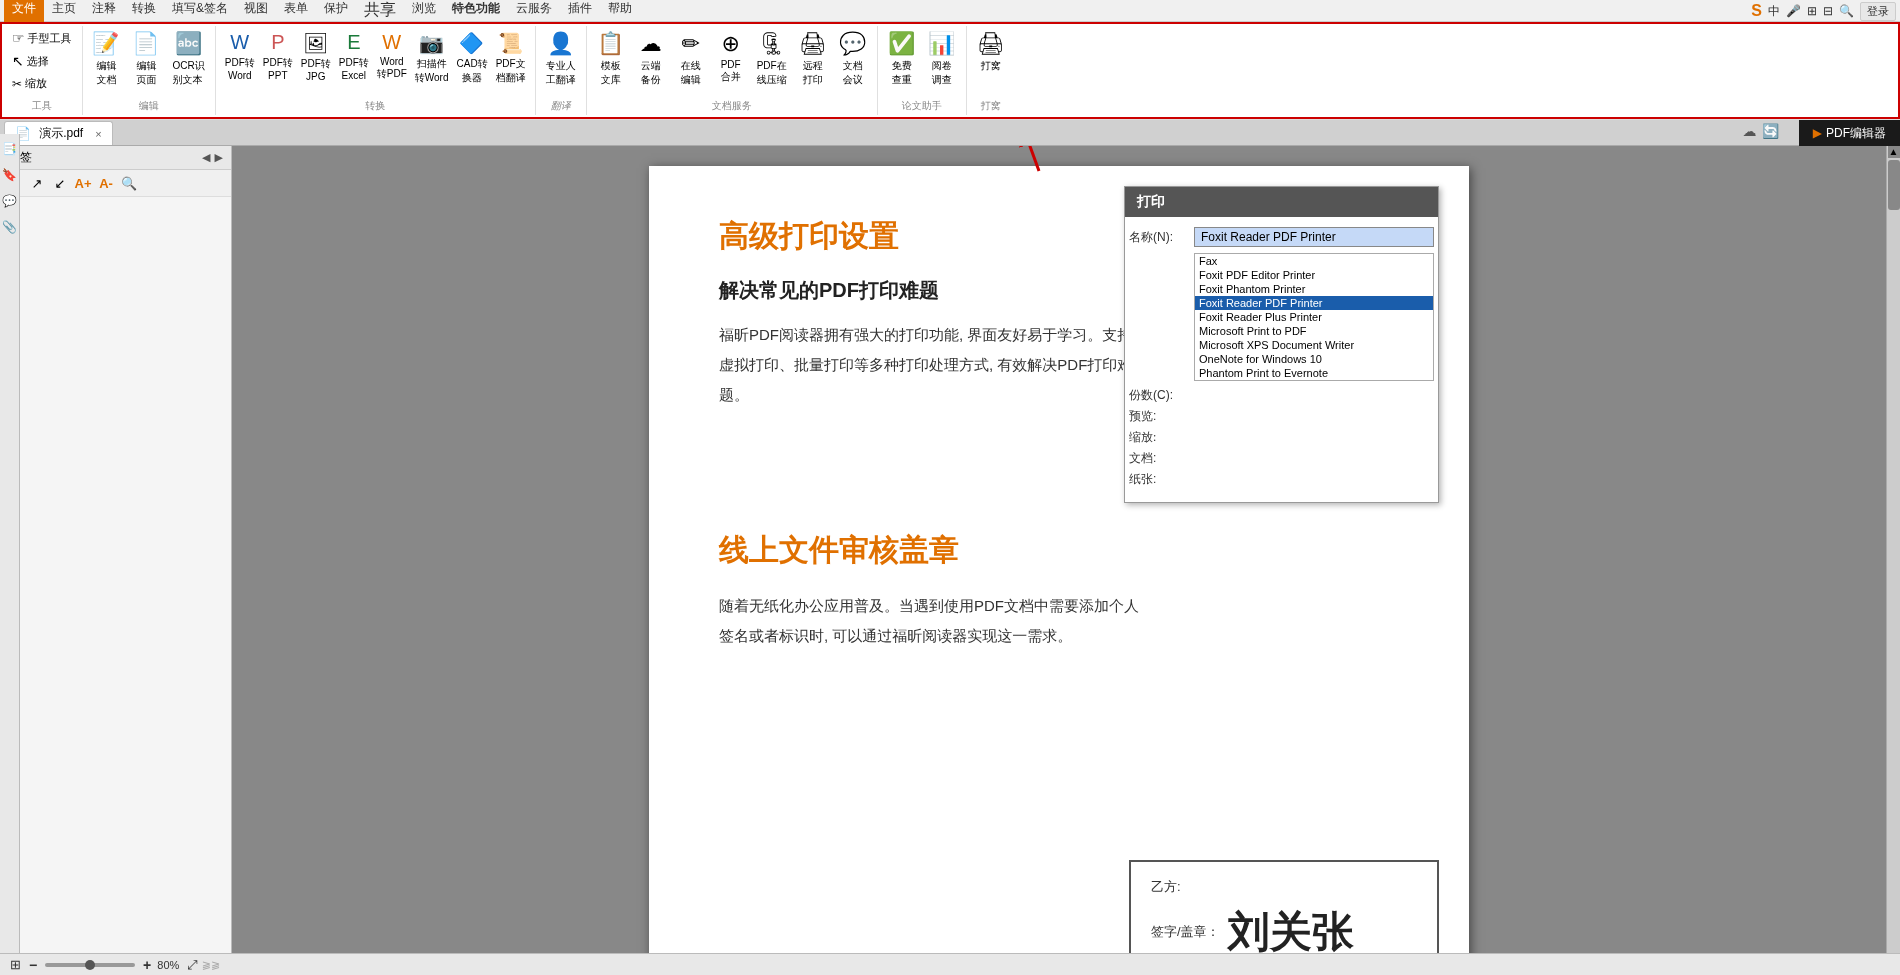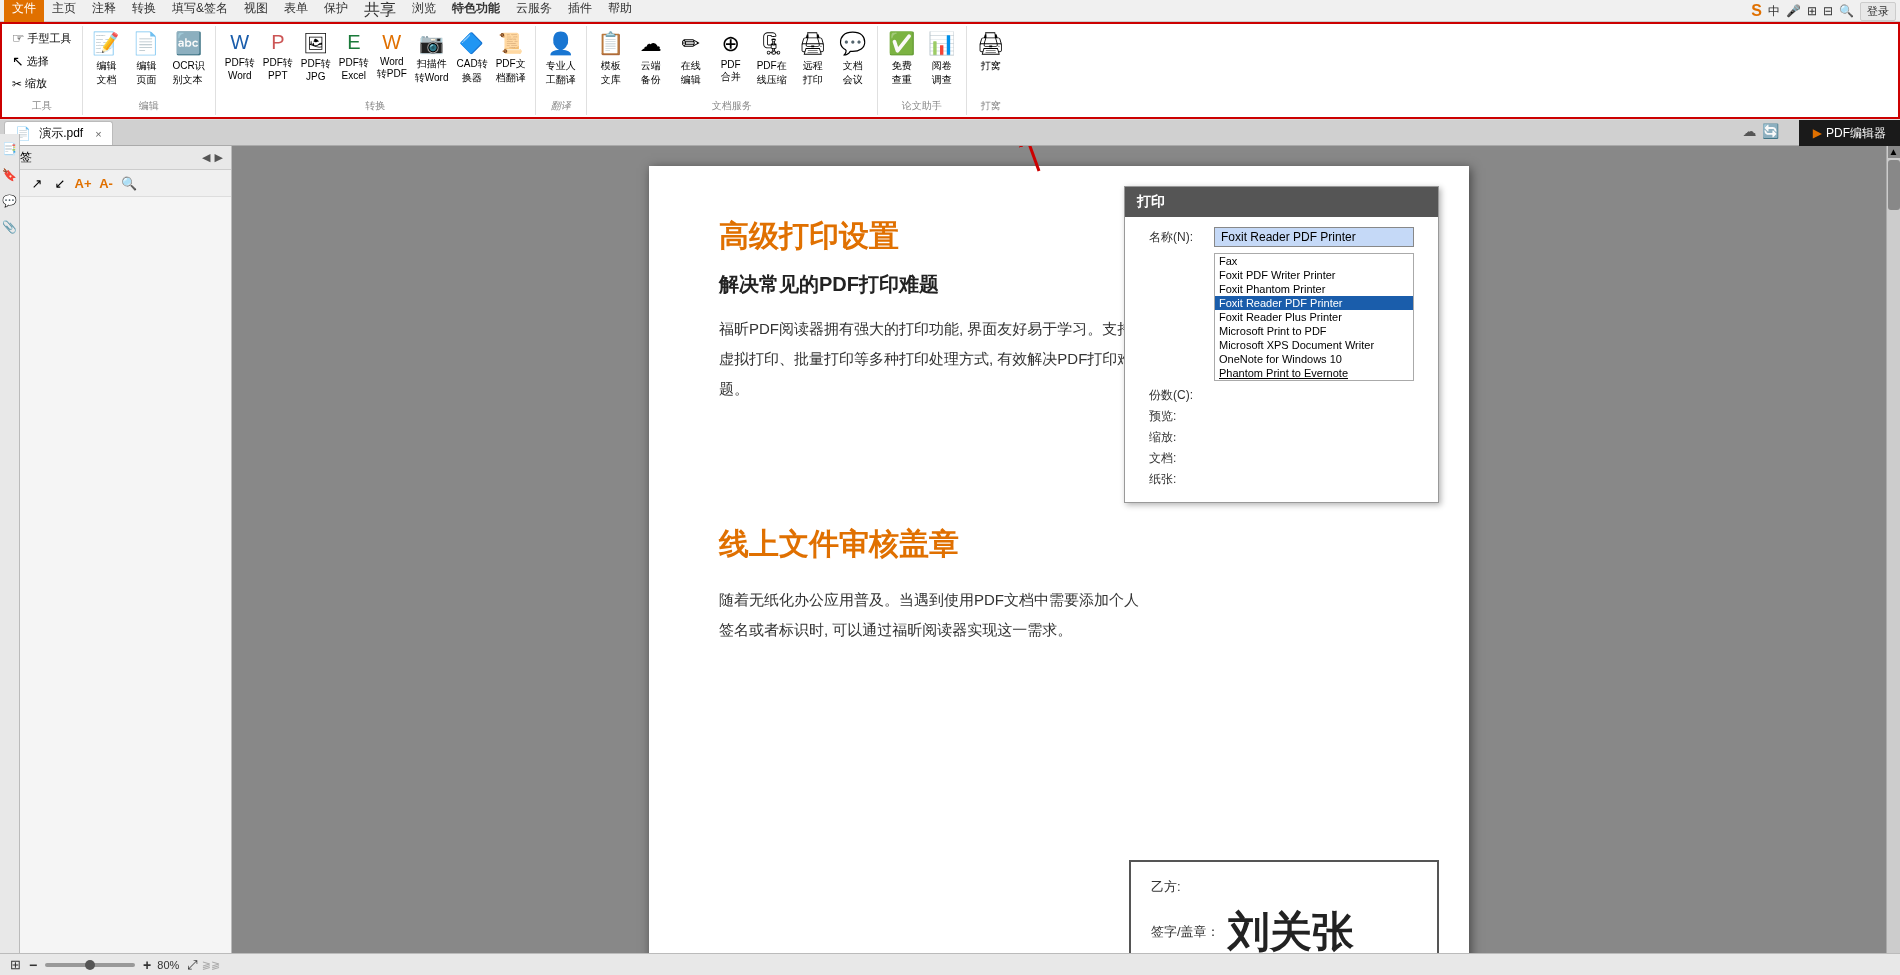--- a/index.html
+++ b/index.html
@@ -247,44 +247,44 @@
           <defs>
             <marker id="arrowhead" markerWidth="10" markerHeight="7" refX="10" refY="3.5" orient="auto">
               <polygon points="0 0, 10 3.5, 0 7" fill="#cc0000"></polygon>
             </marker>
           </defs>
           <line x1="40" y1="65" x2="20" y2="10" stroke="#cc0000" stroke-width="3" marker-end="url(#arrowhead)"></line>
         </svg>
       </div>
 
       <div>
-        <div style="color:#e07000; font-size:30px; font-weight:bold; margin-bottom:14px; font-family:Liberation Serif, serif;">高级打印设置</div>
+        <div style="color:#e07000; font-size:30px; font-weight:bold; margin-bottom:20px; font-family:Liberation Serif, serif;">高级打印设置</div>
         <div style="font-size:20px; color:#222; font-weight:bold; margin-bottom:16px;">解决常见的PDF打印难题</div>
         <div style="font-size:15px; color:#333; line-height:2; max-width:420px;">福昕PDF阅读器拥有强大的打印功能, 界面友好易于学习。支持虚拟打印、批量打印等多种打印处理方式, 有效解决PDF打印难题。</div>
       </div>
 
       <div style="position:absolute; right:30px; top:20px; width:315px; background:#fff; border:1px solid #999; box-shadow:2px 2px 6px rgba(0,0,0,0.3);">
         <div style="background:#555; color:white; padding:6px 12px; font-size:14px; font-weight:bold;">打印</div>
-        <div style="padding:10px 24px; font-size:12px;">
+        <div style="padding:10px 4px; font-size:12px;">
 
           <div style="display:flex; margin-bottom:6px; align-items:center;">
             <span style="width:65px; color:#333; flex-shrink:0;">名称(N):</span>
             <div style="flex:1; background:#c5d9f7; border:1px solid #888; padding:2px 6px; font-size:12px; cursor:pointer;">Foxit Reader PDF Printer</div>
           </div>
 
           <div style="margin-left:65px; margin-bottom:6px; border:1px solid #aaa; background:#fff; font-size:11px;">
             <div style="padding:1px 4px; cursor:pointer;">Fax</div>
-            <div style="padding:1px 4px; cursor:pointer;">Foxit PDF Writer Printer</div>
+            <div style="padding:1px 4px; cursor:pointer;">Foxit PDF Editor Printer</div>
             <div style="padding:1px 4px; cursor:pointer;">Foxit Phantom Printer</div>
             <div style="padding:1px 4px; cursor:pointer; background:#1a5dab; color:white;">Foxit Reader PDF Printer</div>
             <div style="padding:1px 4px; cursor:pointer;">Foxit Reader Plus Printer</div>
             <div style="padding:1px 4px; cursor:pointer;">Microsoft Print to PDF</div>
             <div style="padding:1px 4px; cursor:pointer;">Microsoft XPS Document Writer</div>
             <div style="padding:1px 4px; cursor:pointer;">OneNote for Windows 10</div>
-            <div style="padding:1px 4px; cursor:pointer;text-decoration:underline;">Phantom Print to Evernote</div>
+            <div style="padding:1px 4px; cursor:pointer;">Phantom Print to Evernote</div>
           </div>
 
           <div style="display:flex; margin-bottom:4px; align-items:center;">
             <span style="width:65px; color:#333; flex-shrink:0;">份数(C):</span>
           </div>
 
           <div style="display:flex; margin-bottom:4px; align-items:center;">
             <span style="width:65px; color:#333; flex-shrink:0;">预览:</span>
           </div>
 

